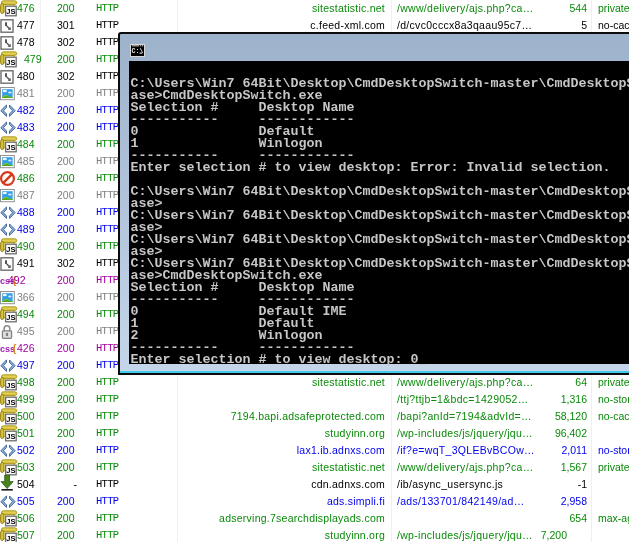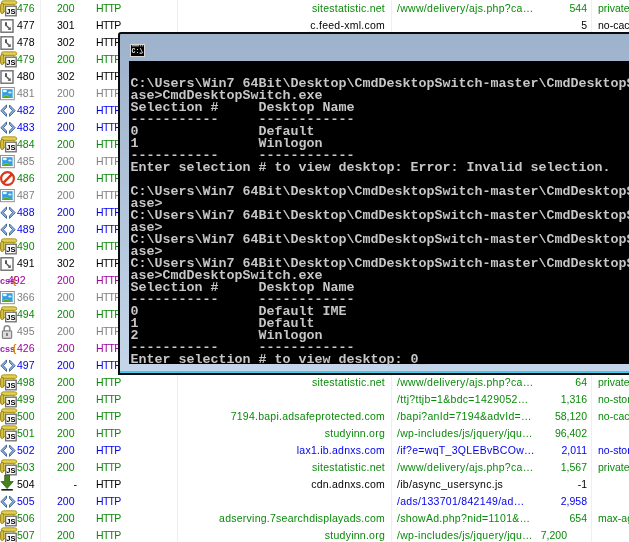--- a/index.html
+++ b/index.html
@@ -1,21 +1,21 @@
 <!DOCTYPE html>
 <html><head><meta charset="utf-8">
 <style>
 * { margin:0; padding:0; box-sizing:border-box; }
 html,body { width:629px; height:542px; overflow:hidden; background:#fff;
   font-family:"Liberation Sans", sans-serif; }
 #stage { position:relative; width:629px; height:542px; overflow:hidden; }
 .vsep { position:absolute; top:0; bottom:0; width:1px; background:#efefef; }
 .row { position:absolute; left:0; width:629px; height:17px; font-size:10.5px; }
 .cell { position:absolute; top:2.5px; white-space:nowrap; }
-.http { letter-spacing:-0.7px; }
+.http { letter-spacing:-0.7px;font-family:Liberation Mono, monospace; }
 .url { letter-spacing:0.3px; }
 .host { letter-spacing:0.25px; }
 .cell.r { text-align:right; }
 .ic { position:absolute; }
 .ic svg { display:block; }
 #cmdwin { position:absolute; left:118px; top:32px; width:520px; height:343px;
   border:2px solid #0b0b0b; border-radius:3px 3px 0 0;
   background:linear-gradient(#9db2cb,#c5d6ea); }
 #cyan { position:absolute; left:0; right:0; bottom:0.5px; height:2px; background:#41cbe8; }
 #console { position:absolute; left:8.5px; top:27px; right:0; bottom:9px; background:#000; }
@@ -56,20 +56,21 @@
         <svg width="16" height="16" viewBox="0 0 16 16">
 <rect x="1" y="1.8" width="12" height="12.4" fill="#fff" stroke="#6e6e6e" stroke-width="1.4"></rect>
 <path d="M5 4.2 L7 4.2 L7 8 L5 8 Z" fill="#555"></path>
 <path d="M7.2 7.4 L9.6 9.8 L10.6 8.8 L10.8 12 L7.6 11.8 L8.6 10.8 L6.2 8.4 Z" fill="#555"></path>
 </svg>
       </span>
       <span class="cell" style="left:17px">477</span>
       <span class="cell r" style="left:42.5px;width:32px">301</span>
       <span class="cell http" style="left:96px">HTTP</span>
       <span class="cell r host" style="left:185px;width:200px">c.feed-xml.com</span>
+      <span class="cell url" style="left:397px;width:150px">/d/cvc0cccx8a3qaau95c7…</span>
       <span class="cell r" style="left:500px;width:87px">5</span>
       <span class="cell" style="left:598px;width:40px">no-cache</span>
     </div>
 <div class="row" style="top:33px;color:#000000">
       <span class="ic" style="left:0px;top:2px">
         <svg width="16" height="16" viewBox="0 0 16 16">
 <rect x="1" y="1.8" width="12" height="12.4" fill="#fff" stroke="#6e6e6e" stroke-width="1.4"></rect>
 <path d="M5 4.2 L7 4.2 L7 8 L5 8 Z" fill="#555"></path>
 <path d="M7.2 7.4 L9.6 9.8 L10.6 8.8 L10.8 12 L7.6 11.8 L8.6 10.8 L6.2 8.4 Z" fill="#555"></path>
 </svg>
@@ -81,21 +82,21 @@
 <div class="row" style="top:50px;color:#098a09">
       <span class="ic" style="left:0px;top:1px">
         <svg width="19" height="17" viewBox="0 0 19 17">
 <path d="M3.5 0.8 L14.5 0.8 Q16.8 0.8 16.8 2.6 Q16.8 4.4 14.5 4.4 L3.5 4.4 Q1.4 4.4 1.4 2.6 Q1.4 0.8 3.5 0.8 Z" fill="#e3d052" stroke="#9a8500" stroke-width="0.8"></path>
 <path d="M3.5 4.4 L14 4.4 L14 10.5 Q9 13 3.5 11.5 Z" fill="#f6efac" stroke="#a89210" stroke-width="0.9"></path>
 <path d="M2.2 3.2 Q0.6 3.2 0.6 6 L0.6 11 Q0.6 13.6 2.2 13.6 Q3.9 13.6 3.9 11 L3.9 6 Q3.9 3.2 2.2 3.2 Z" fill="#d8c23c" stroke="#8f7b00" stroke-width="0.9"></path>
 <rect x="5.6" y="6.2" width="10.6" height="9.6" fill="#fff" stroke="#6e6e6e" stroke-width="1.3"></rect>
 <text x="10.9" y="13.9" font-family="Liberation Sans, sans-serif" font-size="7.5" font-weight="bold" fill="#000" text-anchor="middle">JS</text>
 </svg>
       </span>
-      <span class="cell" style="left:17px">479</span>
+      <span class="cell" style="left:24px">479</span>
       <span class="cell r" style="left:42.5px;width:32px">200</span>
       <span class="cell http" style="left:96px">HTTP</span>
     </div>
 <div class="row" style="top:67px;color:#000000">
       <span class="ic" style="left:0px;top:2px">
         <svg width="16" height="16" viewBox="0 0 16 16">
 <rect x="1" y="1.8" width="12" height="12.4" fill="#fff" stroke="#6e6e6e" stroke-width="1.4"></rect>
 <path d="M5 4.2 L7 4.2 L7 8 L5 8 Z" fill="#555"></path>
 <path d="M7.2 7.4 L9.6 9.8 L10.6 8.8 L10.8 12 L7.6 11.8 L8.6 10.8 L6.2 8.4 Z" fill="#555"></path>
 </svg>
@@ -438,38 +439,38 @@
 <div class="row" style="top:492px;color:#0000f0">
       <span class="ic" style="left:0px;top:3px">
         <svg width="16" height="14" viewBox="0 0 16 14">
 <path d="M6.5 1 L0.8 6.7 L6.5 12.4 L6.5 10.0 L3.4 6.7 L6.5 3.4 Z" fill="#8fb3dd" stroke="#44689d" stroke-width="1"></path>
 <path d="M9.5 1 L15.2 6.7 L9.5 12.4 L9.5 10.0 L12.6 6.7 L9.5 3.4 Z" fill="#8fb3dd" stroke="#44689d" stroke-width="1"></path>
 </svg>
       </span>
       <span class="cell" style="left:17px">505</span>
       <span class="cell r" style="left:42.5px;width:32px">200</span>
       <span class="cell http" style="left:96px">HTTP</span>
+      <span class="cell r host" style="left:185px;width:200px">ads.simpli.fi</span>
       <span class="cell url" style="left:397px;width:150px">/ads/133701/842149/ad…</span>
       <span class="cell r" style="left:500px;width:87px">2,958</span>
     </div>
 <div class="row" style="top:509px;color:#098a09">
       <span class="ic" style="left:0px;top:1px">
         <svg width="19" height="17" viewBox="0 0 19 17">
 <path d="M3.5 0.8 L14.5 0.8 Q16.8 0.8 16.8 2.6 Q16.8 4.4 14.5 4.4 L3.5 4.4 Q1.4 4.4 1.4 2.6 Q1.4 0.8 3.5 0.8 Z" fill="#e3d052" stroke="#9a8500" stroke-width="0.8"></path>
 <path d="M3.5 4.4 L14 4.4 L14 10.5 Q9 13 3.5 11.5 Z" fill="#f6efac" stroke="#a89210" stroke-width="0.9"></path>
 <path d="M2.2 3.2 Q0.6 3.2 0.6 6 L0.6 11 Q0.6 13.6 2.2 13.6 Q3.9 13.6 3.9 11 L3.9 6 Q3.9 3.2 2.2 3.2 Z" fill="#d8c23c" stroke="#8f7b00" stroke-width="0.9"></path>
 <rect x="5.6" y="6.2" width="10.6" height="9.6" fill="#fff" stroke="#6e6e6e" stroke-width="1.3"></rect>
 <text x="10.9" y="13.9" font-family="Liberation Sans, sans-serif" font-size="7.5" font-weight="bold" fill="#000" text-anchor="middle">JS</text>
 </svg>
       </span>
       <span class="cell" style="left:17px">506</span>
       <span class="cell r" style="left:42.5px;width:32px">200</span>
       <span class="cell http" style="left:96px">HTTP</span>
       <span class="cell r host" style="left:185px;width:200px">adserving.7searchdisplayads.com</span>
-      <span class="cell url" style="left:397px;width:150px">/showAd.php?nid=1101&amp;…</span>
       <span class="cell r" style="left:500px;width:87px">654</span>
       <span class="cell" style="left:598px;width:40px">max-age</span>
     </div>
 <div class="row" style="top:526px;color:#098a09">
       <span class="ic" style="left:0px;top:1px">
         <svg width="19" height="17" viewBox="0 0 19 17">
 <path d="M3.5 0.8 L14.5 0.8 Q16.8 0.8 16.8 2.6 Q16.8 4.4 14.5 4.4 L3.5 4.4 Q1.4 4.4 1.4 2.6 Q1.4 0.8 3.5 0.8 Z" fill="#e3d052" stroke="#9a8500" stroke-width="0.8"></path>
 <path d="M3.5 4.4 L14 4.4 L14 10.5 Q9 13 3.5 11.5 Z" fill="#f6efac" stroke="#a89210" stroke-width="0.9"></path>
 <path d="M2.2 3.2 Q0.6 3.2 0.6 6 L0.6 11 Q0.6 13.6 2.2 13.6 Q3.9 13.6 3.9 11 L3.9 6 Q3.9 3.2 2.2 3.2 Z" fill="#d8c23c" stroke="#8f7b00" stroke-width="0.9"></path>
 <rect x="5.6" y="6.2" width="10.6" height="9.6" fill="#fff" stroke="#6e6e6e" stroke-width="1.3"></rect>

